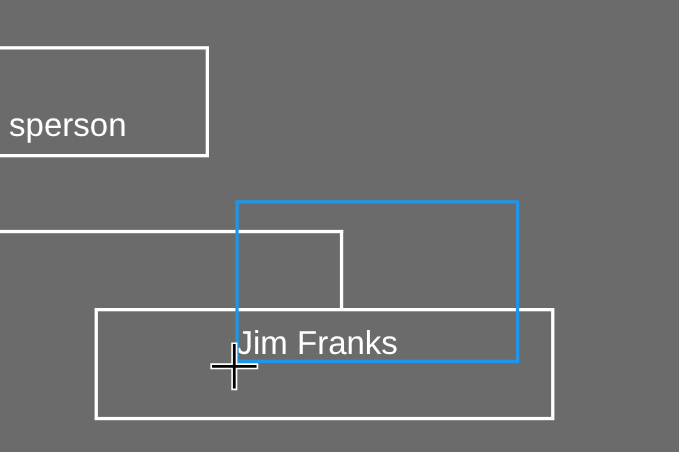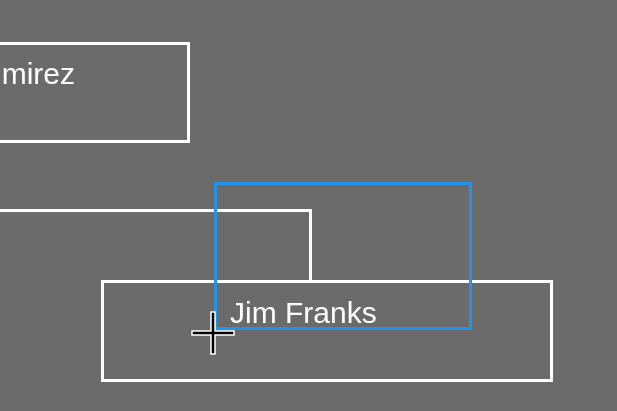--- a/index.html
+++ b/index.html
@@ -9,39 +9,39 @@
       font-family: "Liberation Sans", "DejaVu Sans", sans-serif;
     }
     .node {
       position: absolute; box-sizing: border-box;
       border: 3px solid #ffffff; color: #ffffff;
     }
     .node .line { position: absolute; white-space: nowrap; font-size: 30px; line-height: 34px; }
     #node-ramirez { left: -20px; top: 42px; width: 210px; height: 101px; }
     #node-ramirez .name { right: 112px; top: 12px; }
     #node-ramirez .title { right: 72px; top: 53px; }
-    #node-franks { left: 101px; top: 280px; width: 452px; height: 102px; padding-left: 44px; }
+    #node-franks { left: 86px; top: 280px; width: 418px; height: 102px; padding-left: 44px; }
     #node-franks .name { left: 126px; top: 13px; }
     #node-franks .title { left: 116px; top: 54px; }
     .connector-h { position: absolute; left: 0; top: 209px; width: 312px; height: 3px; background: #fff; }
     .connector-v { position: absolute; left: 309px; top: 209px; width: 3px; height: 72px; background: #fff; }
     .selection {
       position: absolute; left: 214px; top: 182px; width: 258px; height: 148px;
       box-sizing: border-box; border: 3px solid #2196e8;
     }
     .cursor { position: absolute; left: 190px; top: 310px; width: 46px; height: 46px; }
   </style>
 </head>
 <body>
 
 <div class="connector-h"></div>
 <div class="connector-v"></div>
 
 <div id="node-ramirez" class="node">
-  <span class="line name">mirez</span>
+  <span class="line title">sperson</span>
 </div>
 
 <div id="node-franks" class="node">
   <span class="line name">Jim Franks</span>
 </div>
 
 <div class="selection"></div>
 
 <svg class="cursor" viewBox="0 0 46 46">
   <path d="M21 2 h4 v19 h19 v4 h-19 v19 h-4 v-19 h-19 v-4 h19 z" fill="#000" stroke="#fff" stroke-width="1.5"></path>

